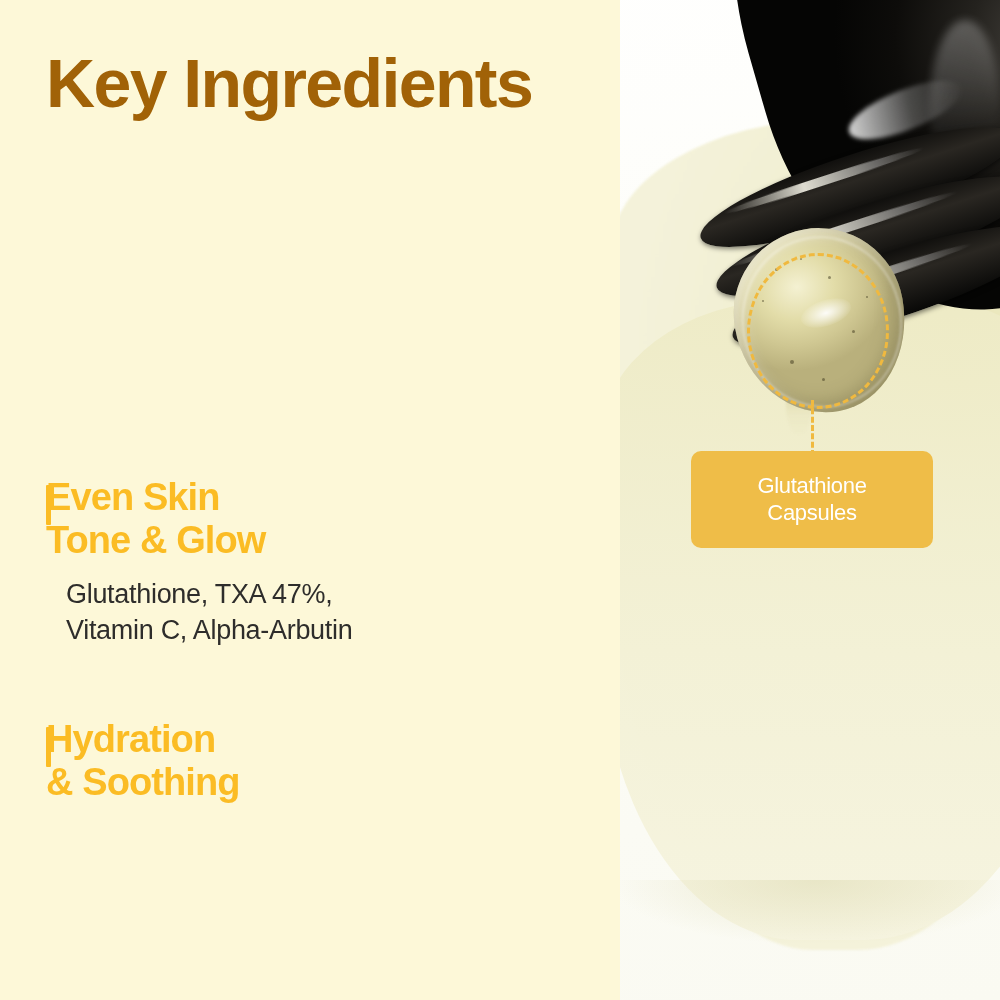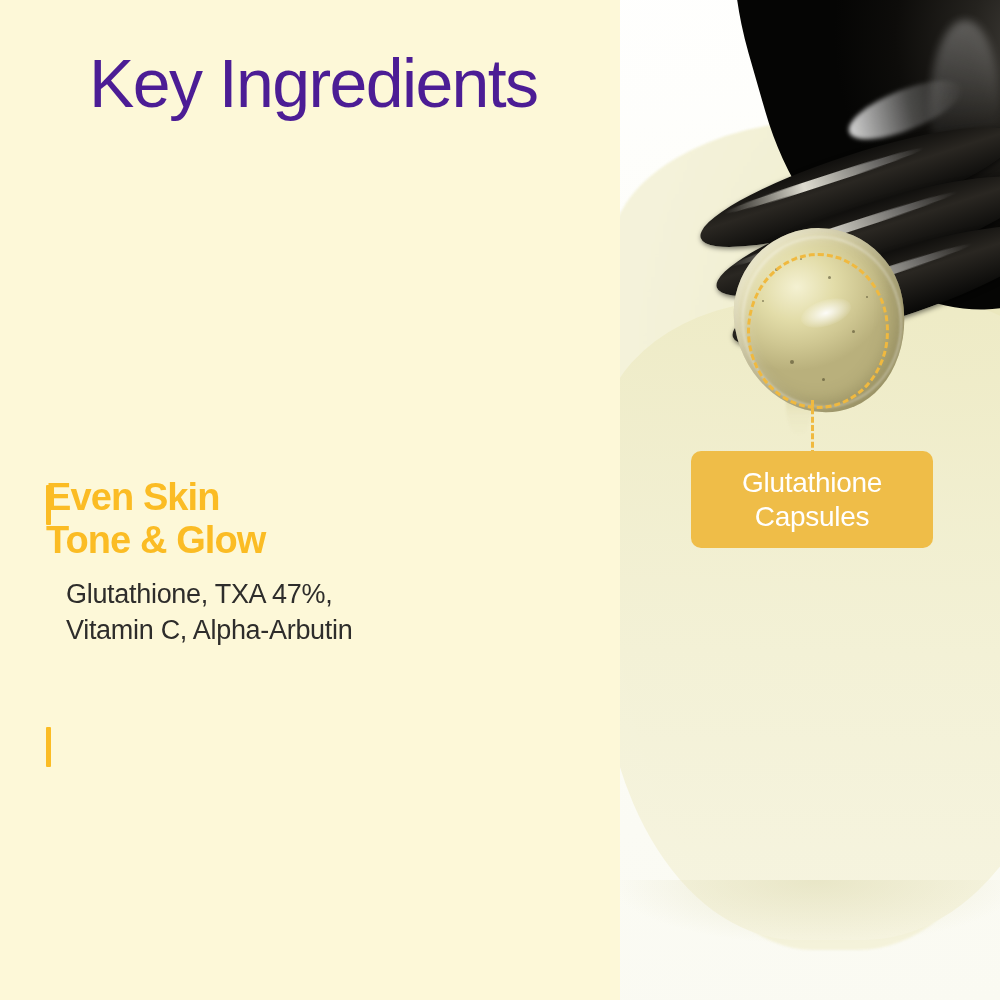--- a/index.html
+++ b/index.html
@@ -24,26 +24,25 @@
     width: 620px; height: 1000px;
     background: #fdf8d8;
     z-index: 5;
   }
 
   .page-title {
     position: absolute;
     left: 46px;
     top: 48px;
     font-size: 68px;
-    font-weight: 400;
+    font-weight: 700;
     letter-spacing: -1.6px;
-    color: #4c1d95;
+    color: #a16207;
     line-height: 1.04;
     white-space: nowrap;
-    margin-left: 43px;
   }
 
   .ingredient-block { position: absolute; left: 46px; }
   #block-0 { top: 476px; }
   #block-1 { top: 718px; }
 
   .accent-bar {
     position: absolute;
     left: 0;
     top: 9px;
@@ -274,21 +273,21 @@
     height: 97px;
     background: #efbd48;
     border-radius: 10px;
     display: flex;
     align-items: center;
     justify-content: center;
     z-index: 7;
   }
   .callout-text {
     color: #ffffff;
-    font-size: 28px;
+    font-size: 22px;
     font-weight: 400;
     line-height: 1.2;
     letter-spacing: -0.3px;
     text-align: center;
     white-space: pre-line;
   }
 </style>
 </head>
 <body>
 
@@ -345,16 +344,18 @@
     <div class="ingredient-block" id="block-0">
       <div class="accent-bar"></div>
       <div class="block-heading">Even Skin
 Tone &amp; Glow</div>
       <div class="block-body">Glutathione, TXA 47%,
 Vitamin C, Alpha-Arbutin</div>
     </div>
 
     <div class="ingredient-block" id="block-1">
       <div class="accent-bar"></div>
+      <div class="block-heading">Hydration
+&amp; Soothing</div>
     </div>
   </div>
 
 </div>
 
 </body></html>

